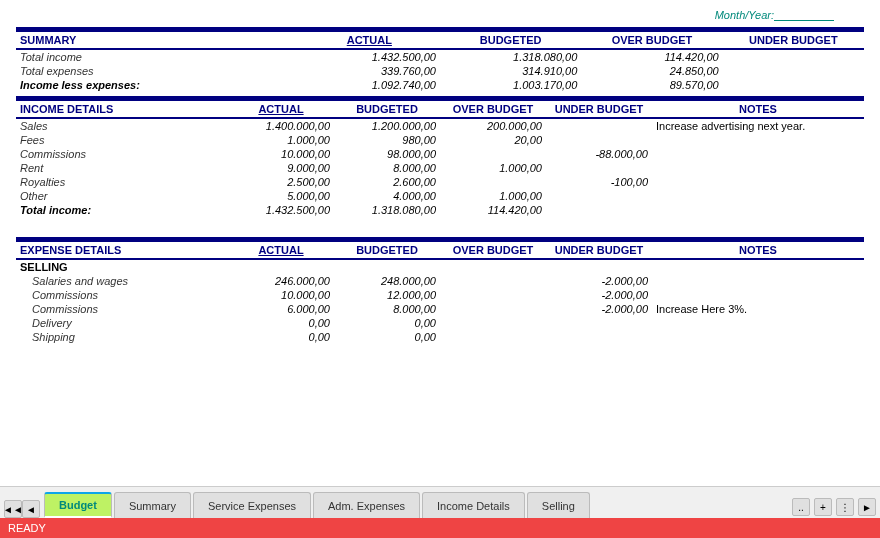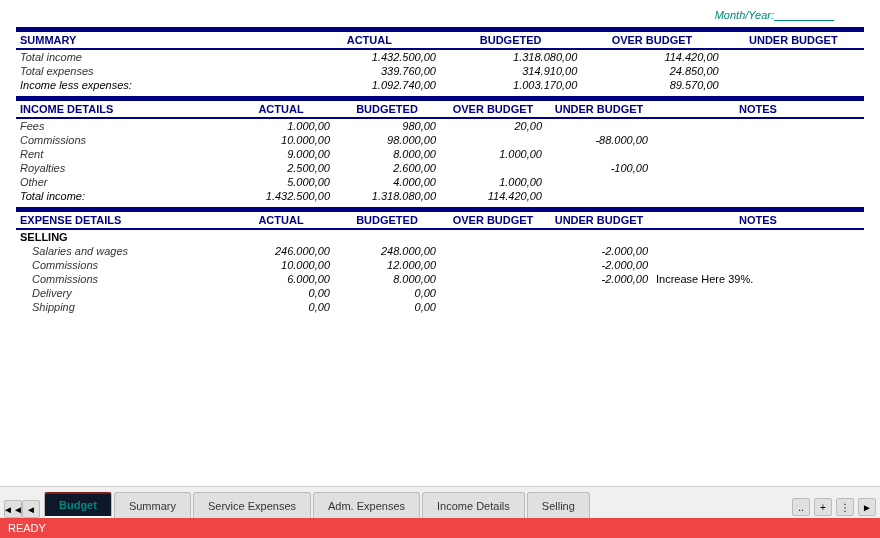--- a/index.html
+++ b/index.html
@@ -78,21 +78,21 @@
     table.budget-table td {
       padding: 1px 4px;
       color: #000;
       font-style: italic;
     }
     table.budget-table td.label-col {
       color: #333;
     }
     table.budget-table td.bold-label {
       font-style: italic;
-      font-weight: normal;
+      font-weight: bold;
       color: #000;
     }
     table.budget-table td.number {
       text-align: right;
       font-style: italic;
     }
     table.budget-table td.notes-col {
       font-style: normal;
       color: #000;
     }
@@ -122,25 +122,25 @@
       background: #e0e0e0;
       font-size: 11px;
       cursor: pointer;
       display: flex;
       align-items: center;
       color: #333;
       border-radius: 3px 3px 0 0;
       margin-right: 2px;
     }
     .tab.active {
-      background: #0f172a;
+      background: #bef264;
       color: #000;
       font-weight: bold;
       border-bottom: 2px solid #fff;
-      border-top: 2px solid #7f1d1d;
+      border-top: 2px solid #0ea5e9;
     }
     .tab.active span {
       color: #00897B;
     }
     .tabs-nav-btn {
       width: 18px;
       height: 18px;
       background: #e0e0e0;
       border: 1px solid #bbb;
       display: flex;
@@ -155,21 +155,21 @@
     #status-bar {
       height: 20px;
       background: #ef4444;
       color: #fff;
       display: flex;
       align-items: center;
       padding: 0 8px;
       font-size: 11px;
     }
 
-    .col-actual { width: 90px; }
+    .col-actual { width: 90px; text-decoration: underline; }
     .col-budgeted { width: 90px; }
     .col-over { width: 90px; }
     .col-under { width: 90px; }
     .col-notes { width: 180px; }
   </style>
 </head>
 <body>
 
 <div id="main-content">
 
@@ -226,20 +226,28 @@
       <tr>
         <th class="left-align" style="width:180px;">INCOME DETAILS</th>
         <th class="col-actual">ACTUAL</th>
         <th class="col-budgeted">BUDGETED</th>
         <th class="col-over">OVER BUDGET</th>
         <th class="col-under">UNDER BUDGET</th>
         <th class="col-notes">NOTES</th>
       </tr>
     </thead>
     <tbody id="income-body">
+    <tr>
+      <td class="label-col">Sales</td>
+      <td class="number">1.400.000,00</td>
+      <td class="number">1.200.000,00</td>
+      <td class="number">200.000,00</td>
+      <td class="number"></td>
+      <td class="notes-col">Increase advertising next year.</td>
+    </tr>
         <tr>
       <td class="label-col">Fees</td>
       <td class="number">1.000,00</td>
       <td class="number">980,00</td>
       <td class="number">20,00</td>
       <td class="number"></td>
       <td class="notes-col"></td>
     </tr>
         <tr>
       <td class="label-col">Commissions</td>
@@ -277,21 +285,21 @@
       <td class="bold-label">Total income:</td>
       <td class="number">1.432.500,00</td>
       <td class="number">1.318.080,00</td>
       <td class="number">114.420,00</td>
       <td class="number"></td>
       <td class="notes-col"></td>
     </tr>
       </tbody>
   </table>
 
-  <table class="budget-table" style="margin-top:4px;">
+  <table class="budget-table" style="margin-top:20px;">
     <thead>
       <tr>
         <td colspan="6" style="background:#000080; height:5px; padding:0;"></td>
       </tr>
       <tr>
         <th class="left-align" style="width:180px;">EXPENSE DETAILS</th>
         <th class="col-actual">ACTUAL</th>
         <th class="col-budgeted">BUDGETED</th>
         <th class="col-over">OVER BUDGET</th>
         <th class="col-under">UNDER BUDGET</th>
@@ -317,21 +325,21 @@
       <td class="number"></td>
       <td class="number">-2.000,00</td>
       <td class="notes-col"></td>
     </tr>
         <tr>
       <td class="label-col" style="padding-left:16px;">Commissions</td>
       <td class="number">6.000,00</td>
       <td class="number">8.000,00</td>
       <td class="number"></td>
       <td class="number">-2.000,00</td>
-      <td class="notes-col">Increase Here 39%.</td>
+      <td class="notes-col">Increase Here 3%.</td>
     </tr>
         <tr>
       <td class="label-col" style="padding-left:16px;">Delivery</td>
       <td class="number">0,00</td>
       <td class="number">0,00</td>
       <td class="number"></td>
       <td class="number"></td>
       <td class="notes-col"></td>
     </tr>
         <tr>

